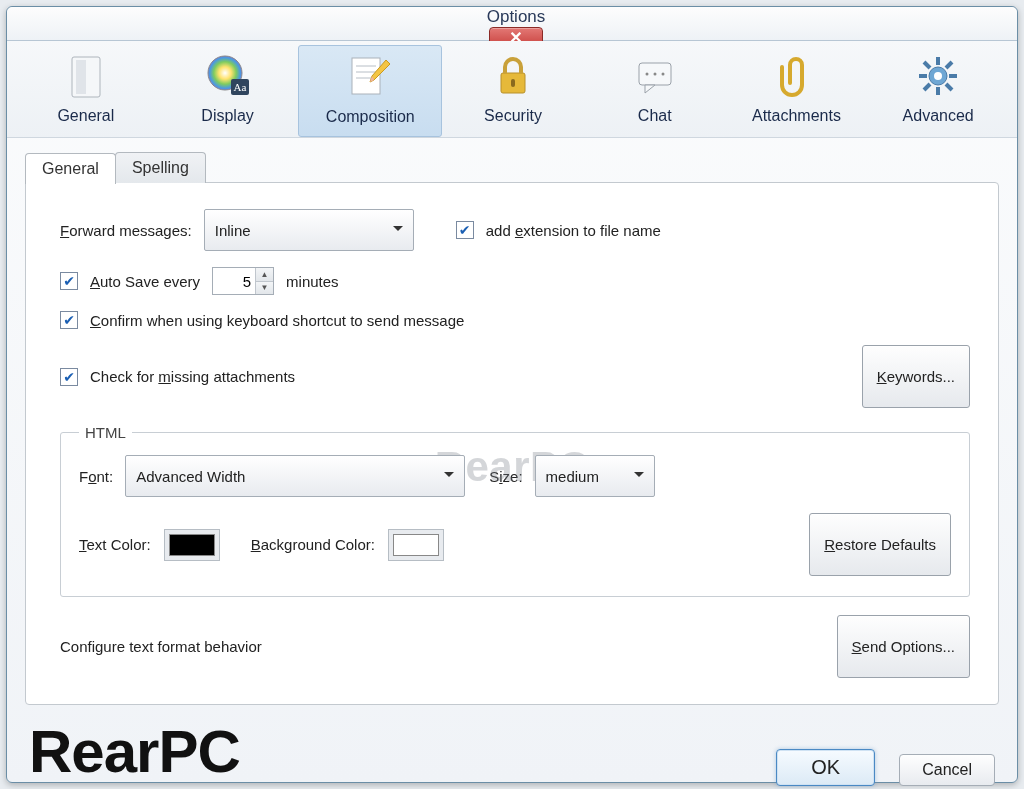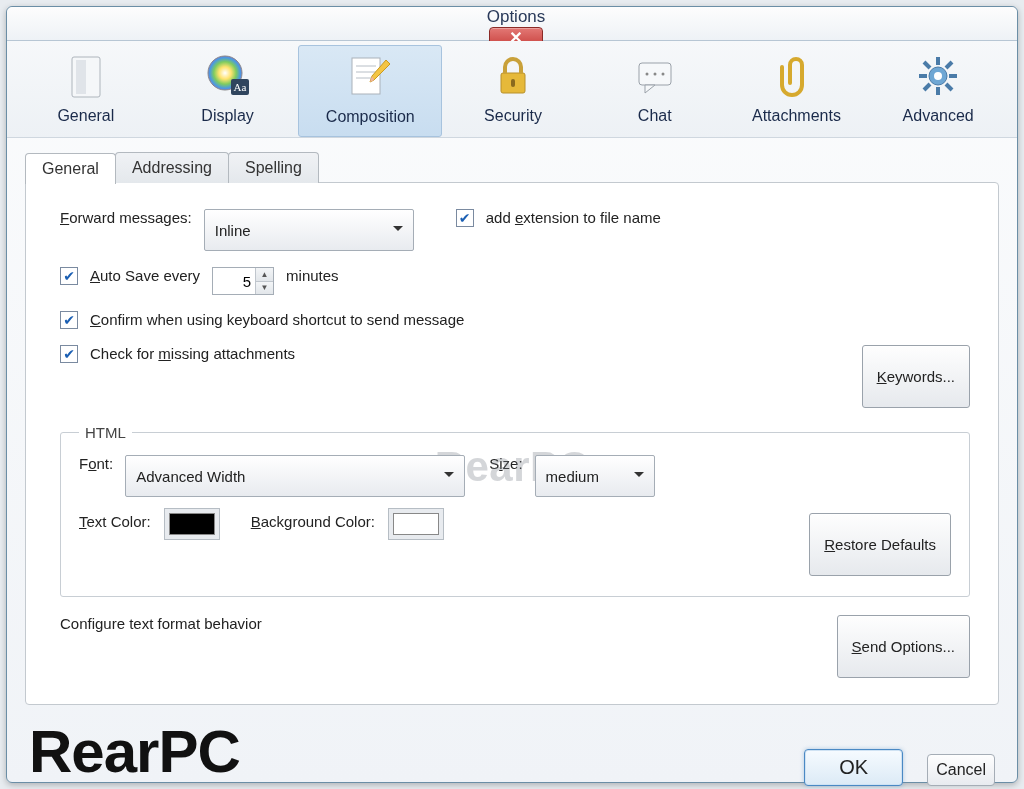--- a/index.html
+++ b/index.html
@@ -114,21 +114,21 @@
     border: 1px solid #c3c9cf;
     background: #fff;
     flex: 1;
     padding: 26px 28px 10px 34px;
     border-radius: 0 4px 4px 4px;
     position: relative;
     margin-top: -1px;
   }
   .row {
     display:flex;
-    align-items:flex-start;
+    align-items:center;
     gap:12px;
     margin-bottom: 16px;
   }
   .checkbox {
     width:18px; height:18px;
     border:1px solid #7a8aa0;
     background:#fff;
     display:inline-flex;
     align-items:center;
     justify-content:center;
@@ -251,21 +251,21 @@
     padding:6px 34px;
     border-radius:4px;
     box-shadow:0 0 0 1px #cfe2f3 inset, 0 0 4px rgba(74,137,196,.4);
     cursor:pointer;
     font-size:20px;
     color:#222;
   }
   .btn-secondary {
     border:1px solid #a5adb6;
     background:linear-gradient(#fefefe,#e8ebef);
-    padding:6px 8px;
+    padding:6px 22px;
     border-radius:4px;
     cursor:pointer;
     font-size:16px;
     color:#222;
   }
   .right-push { margin-left:auto; }
 </style>
 </head>
 <body>
 
@@ -370,21 +370,20 @@
         </svg>
       </div>
       <div>Advanced</div>
     </div>
   </div>
 
   <div class="content-area">
 
     <div class="tab-row">
       <div class="tab active">General</div>
-      <div class="tab">Addressing</div>
       <div class="tab">Spelling</div>
     </div>
 
     <div class="tab-body">
       <div class="watermark-center">RearPC</div>
 
       <div class="row">
         <label><span class="u">F</span><span></span>orward messages:</label>
         <div class="select" style="min-width:210px">
           <span>Inline</span>

